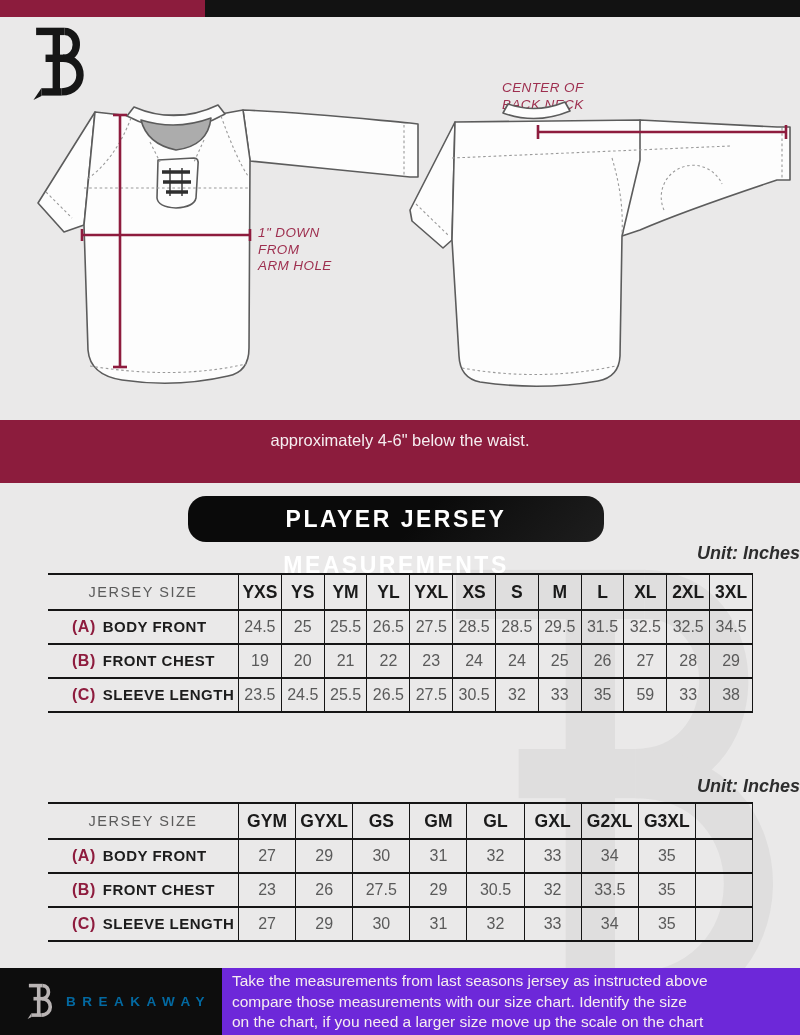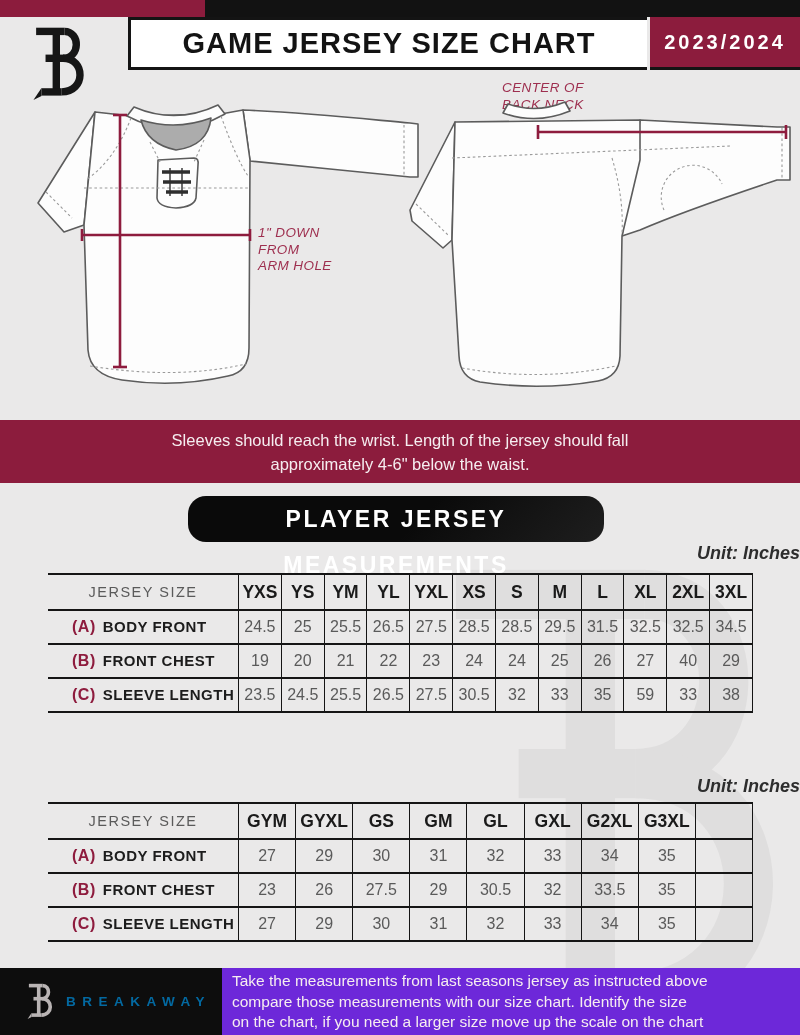--- a/index.html
+++ b/index.html
@@ -92,22 +92,20 @@
         <path d="M38 8 V104"></path>
           <path d="M8 11 H50"></path>
         <path d="M50 11 C74 11 74 51 48 51"></path>
           <path d="M22 51 H48"></path>
         <path d="M48 51 C82 51 82 101 46 101"></path>
           <path d="M46 101 H16"></path>
       </g>
       <path d="M16 95 L16 107 L4 113 Z" fill="currentColor"></path>
     </svg>
   </div>
-  <div class="abs title-bar">GAME JERSEY SIZE CHART</div>
-  <div class="abs year-box">2023/2024</div>
 
   <svg class="abs diagram" viewBox="0 0 800 340">
     <g fill="#FDFDFD" stroke="#5C5C5C" stroke-width="1.6" stroke-linejoin="round">
 
       <path d="M243,30 C310,33 365,39 410,43 L418,44 L418,97 L410,97 C360,92 300,86 250,81 Z"></path>
 
       <path d="M95,32 L38,123 L64,152 L84,145 Z"></path>
 
       <path d="M95,32 L131,36 L221,34 L243,30 L250,80 L249,268 Q249,292 228,296 Q176,308 122,300 Q90,295 88,270 L84,145 Z"></path>
 
@@ -165,21 +163,20 @@
 OF SHOULDER</div>
   <div class="mlabel" style="left:218px;top:238px">(B)</div>
   <div class="note" style="left:258px;top:225px">1" DOWN
 FROM
 ARM HOLE</div>
   <div class="mlabel" style="left:652px;top:133px">(C)</div>
   <div class="note" style="left:502px;top:80px">CENTER OF
 BACK NECK</div>
 
   <div class="abs banner">
-    <div>Sleeves should reach the wrist. Length of the jersey should fall</div>
     <div>approximately 4-6" below the waist.</div>
   </div>
 
   <div class="abs pill player">PLAYER JERSEY MEASUREMENTS</div>
   <div class="abs unit player">Unit: Inches</div>
   <table class="size-table player">
     <thead>
         <tr>
           <th class="lab">JERSEY SIZE</th>
           <th>YXS</th>
@@ -217,21 +214,21 @@
           <td>19</td>
           <td>20</td>
           <td>21</td>
           <td>22</td>
           <td>23</td>
           <td>24</td>
           <td>24</td>
           <td>25</td>
           <td>26</td>
           <td>27</td>
-          <td>40</td>
+          <td>28</td>
           <td>29</td>
         </tr>
         <tr>
           <td class="rowlab"><span class="pfx">(C)</span>SLEEVE LENGTH</td>
           <td>23.5</td>
           <td>24.5</td>
           <td>25.5</td>
           <td>26.5</td>
           <td>27.5</td>
           <td>30.5</td>

